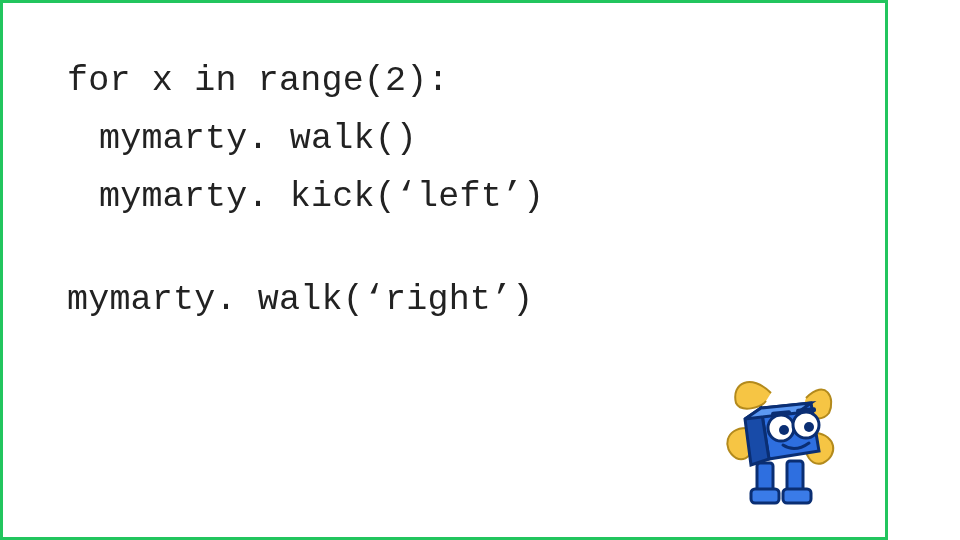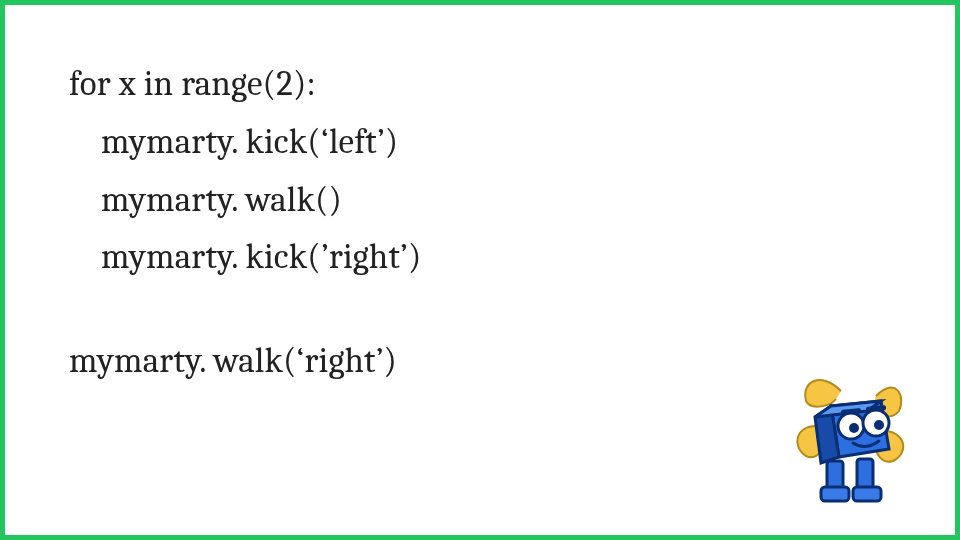--- a/index.html
+++ b/index.html
@@ -5,26 +5,27 @@
   html, body {
     margin: 0;
     padding: 0;
     width: 960px;
     height: 540px;
     background: #ffffff;
     font-family: Cambria, Georgia, "Times New Roman", serif;
   }
   .slide {
     box-sizing: border-box;
-    width: 960px;
+    width: 888px;
     height: 540px;
     background: #ffffff;
-    border: 5px solid #22c55e;
+    border: 3px solid #22c55e;
     position: relative;
     padding: 50px 64px 30px 64px;
+    font-family: Liberation Mono, monospace;
   }
   .code {
     color: #222;
     font-size: 35px;
     line-height: 1.65;
     letter-spacing: 0.2px;
   }
   .code .line {
     white-space: pre;
   }
@@ -41,23 +42,22 @@
     width: 130px;
     height: 140px;
   }
 </style>
 </head>
 <body>
 
 <div class="slide">
   <div class="code">
     <div class="line">for x in range(2):</div>
+    <div class="line indent">mymarty. walk()</div>
     <div class="line indent">mymarty. kick(‘left’)</div>
-    <div class="line indent">mymarty. walk()</div>
-    <div class="line indent">mymarty. kick(’right’)</div>
     <div class="gap"></div>
     <div class="line">mymarty. walk(‘right’)</div>
   </div>
 
   <div class="mascot">
     <svg viewBox="0 0 130 140" width="130" height="140">
 
       <path d="M60 20 C40 0 20 10 25 30 C30 40 50 35 55 28" fill="#F6C544" stroke="#B38A1C" stroke-width="2"></path>
       <path d="M95 25 C115 5 125 25 118 40 C110 50 95 45 92 35" fill="#F6C544" stroke="#B38A1C" stroke-width="2"></path>
       <path d="M35 55 C15 55 10 75 25 85 C35 90 45 78 42 68" fill="#F6C544" stroke="#B38A1C" stroke-width="2"></path>

